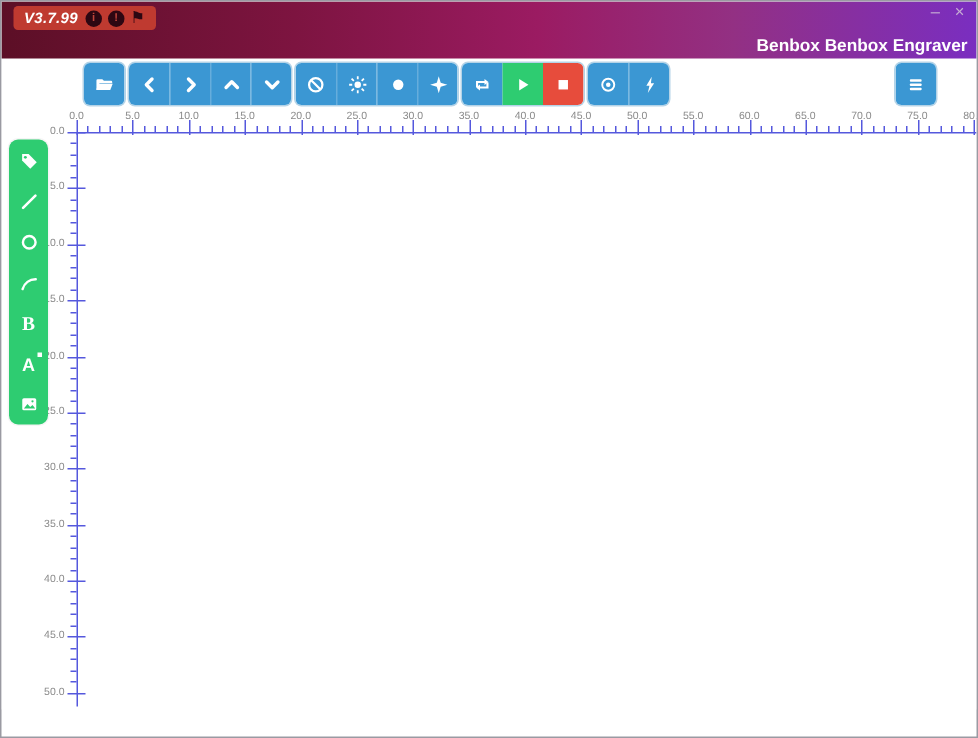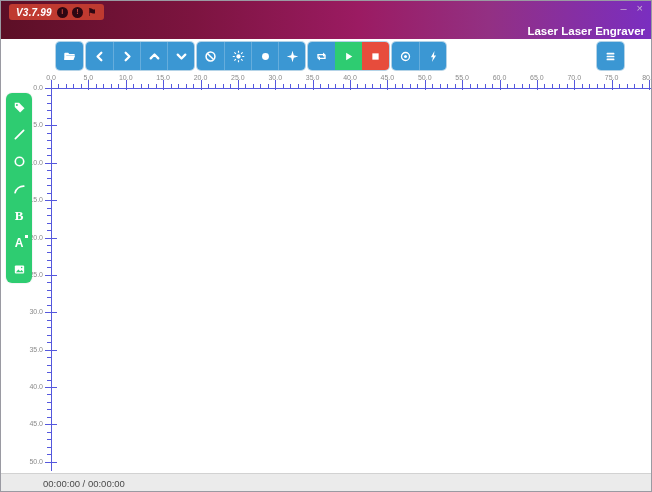--- a/index.html
+++ b/index.html
@@ -105,21 +105,21 @@
       <span id="titlebar-icons" style="display:flex;align-items:center;gap:4px;">
           <span class="tb-circle">i</span>
           <span class="tb-circle">!</span>
           <span class="tb-flag">⚑</span>
         </span>
     </div>
     <div class="win-controls">
       <span>–</span>
       <span>×</span>
     </div>
-    <div class="app-title">Laser Laser Engraver</div>
+    <div class="app-title">Benbox Benbox Engraver</div>
   </div>
 
   <div class="toolbar">
     <span id="toolbar-groups" style="display:flex;">
         <span class="btn-group">
           <span class="tbtn blue">
             <span class="icon-wrap">
               <svg width="13" height="13" viewBox="0 0 12 12" xmlns="http://www.w3.org/2000/svg">
                 <path d="M1.2 3.4q0-.8.8-.8h2.8l1 1h4.4q.7 0 .7.7v.7H3.1L1.9 8.8H1.2z" fill="#fff"></path>
                 <path d="M2.4 5.4h8.8L9.7 9.2H1z" fill="#fff"></path>
@@ -458,17 +458,14 @@
             <svg width="13" height="13" viewBox="0 0 12 12" xmlns="http://www.w3.org/2000/svg">
               <rect x="1.7" y="2.3" width="8.6" height="7.4" rx="1" fill="#fff"></rect>
               <path d="M2.7 8.6 4.9 5.9l1.7 1.8 1.4-1.3 1.7 2.2z" fill="#2ecc71"></path>
               <circle cx="8" cy="4.2" r=".7" fill="#2ecc71"></circle>
             </svg>
           </span>
         </span>
       </div>
   </div>
 
-  <div class="statusbar">
-    <span>00:00:00 / 00:00:00</span>
-  </div>
 
 </div>
 
 </body></html>

